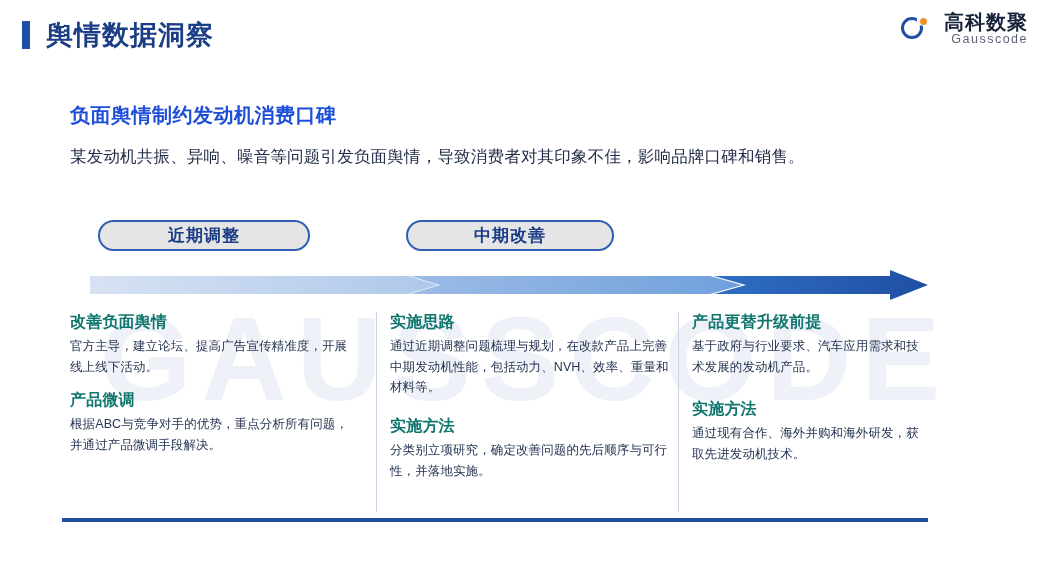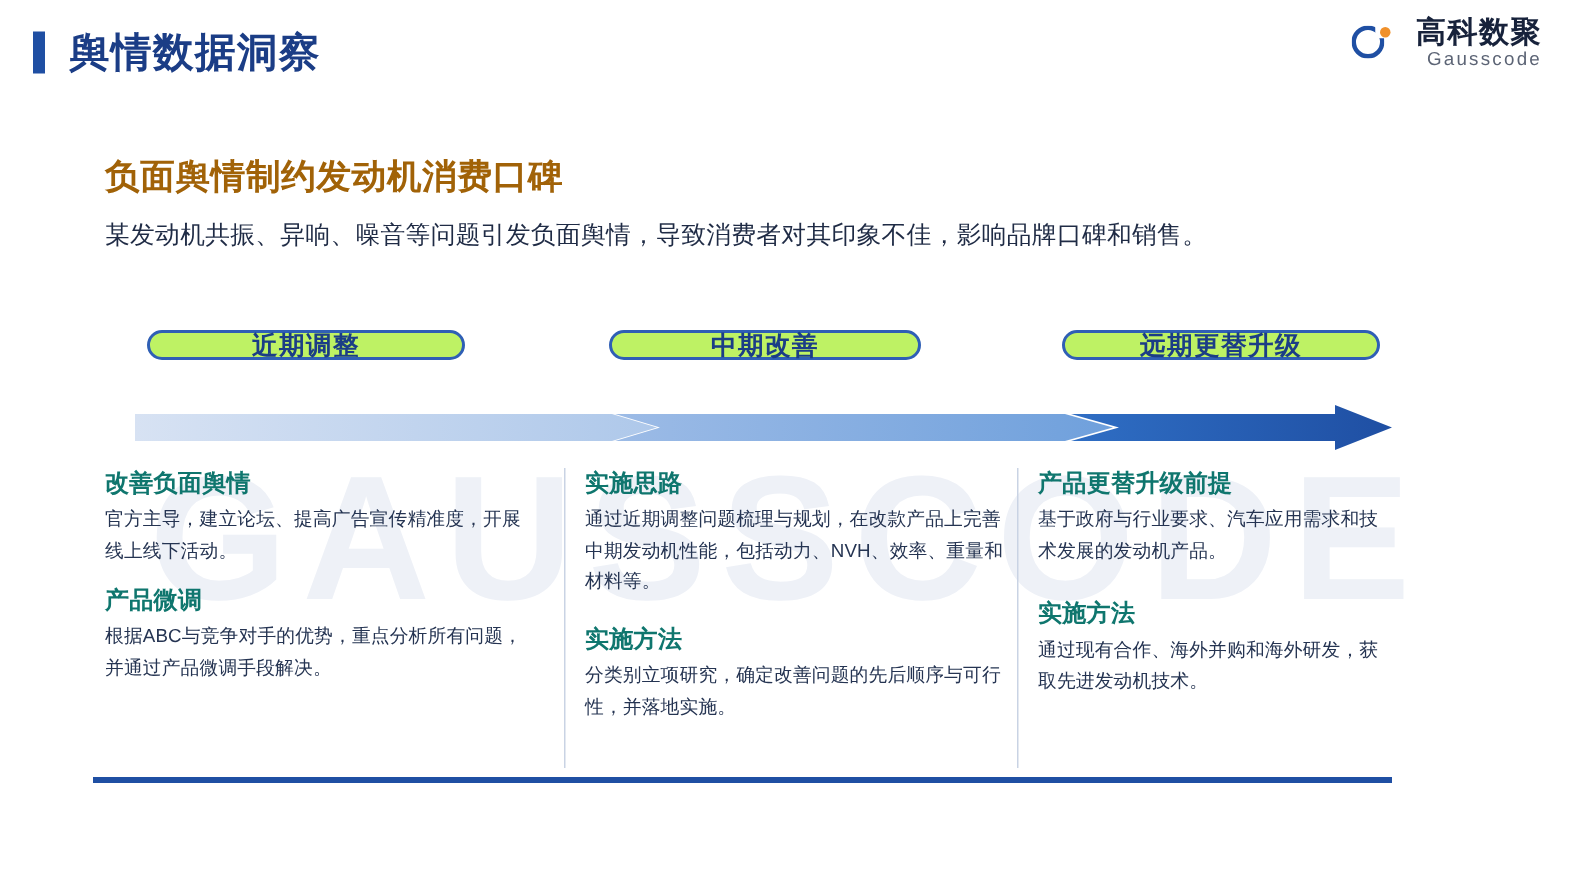--- a/index.html
+++ b/index.html
@@ -100,41 +100,41 @@
   .card {
     position: absolute;
     left: 62px; top: 84px;
     width: 866px; height: 450px;
     z-index: 2;
   }
 
   .h1 {
     position: absolute;
     left: 8px; top: 18px;
-    font-size: 23px;
-    font-weight: bold;
-    color: #a16207;
+    font-size: 20px;
+    font-weight: bold;
+    color: #1d4ed8;
     letter-spacing: 0.5px;
   }
   .sub {
     position: absolute;
     left: 8px; top: 62px;
     font-size: 16.5px;
     color: #1f2b45;
     letter-spacing: 0.2px;
   }
 
   
   .pill {
     position: absolute;
     top: 136px;
-    height: 20px;
+    height: 31px;
     border: 2px solid #2f5fb5;
     border-radius: 16px;
-    background: #bef264;
+    background: #e5e5e5;
     display: flex;
     align-items: center;
     justify-content: center;
     font-size: 17px;
     font-weight: bold;
     color: #1b3d86;
     letter-spacing: 1px;
     box-sizing: border-box;
   }
   .pill-1 { left: 36px;  width: 212px; }
@@ -216,21 +216,20 @@
   </div>
 </div>
 
 <div class="card">
 
   <div class="h1">负面舆情制约发动机消费口碑</div>
   <div class="sub">某发动机共振、异响、噪音等问题引发负面舆情，导致消费者对其印象不佳，影响品牌口碑和销售。</div>
 
   <div class="pill pill-1">近期调整</div>
   <div class="pill pill-2">中期改善</div>
-  <div class="pill pill-3">远期更替升级</div>
 
   <div class="arrow-wrap">
     <svg width="838" height="34" viewBox="0 0 838 34" xmlns="http://www.w3.org/2000/svg">
       <defs>
         <linearGradient id="g1" x1="0" y1="0" x2="1" y2="0">
           <stop offset="0%" stop-color="#d7e2f3"></stop>
           <stop offset="100%" stop-color="#aec8ea"></stop>
         </linearGradient>
         <linearGradient id="g2" x1="0" y1="0" x2="1" y2="0">
           <stop offset="0%" stop-color="#9cbbe6"></stop>

